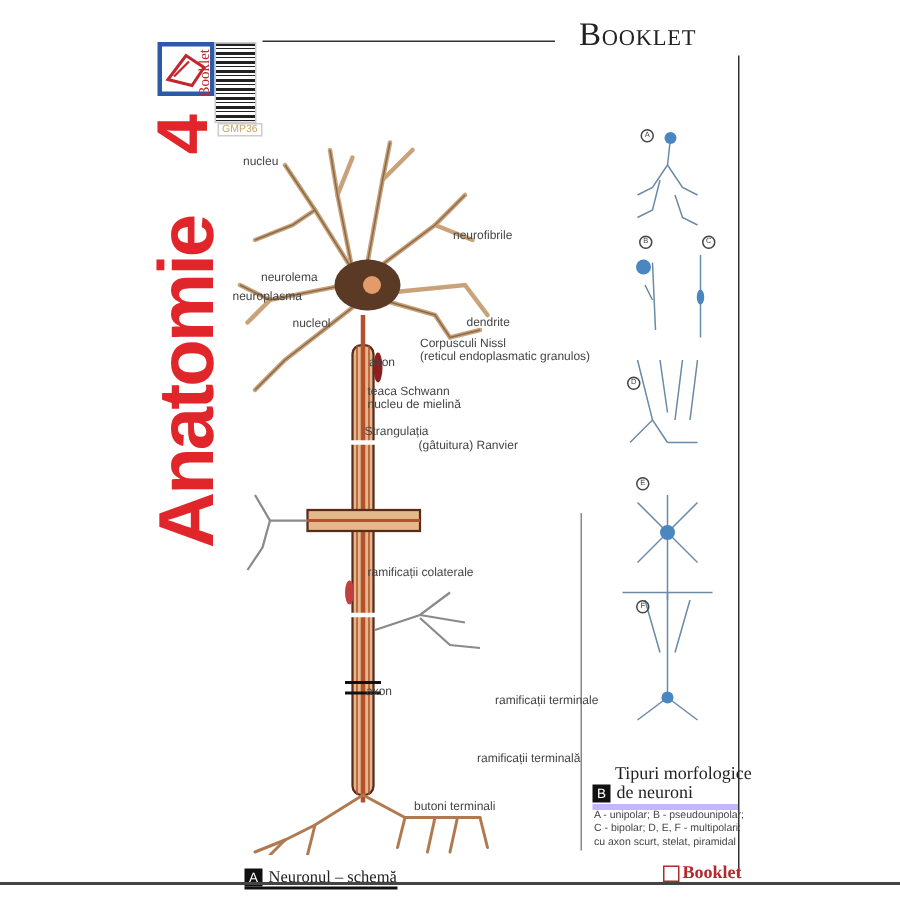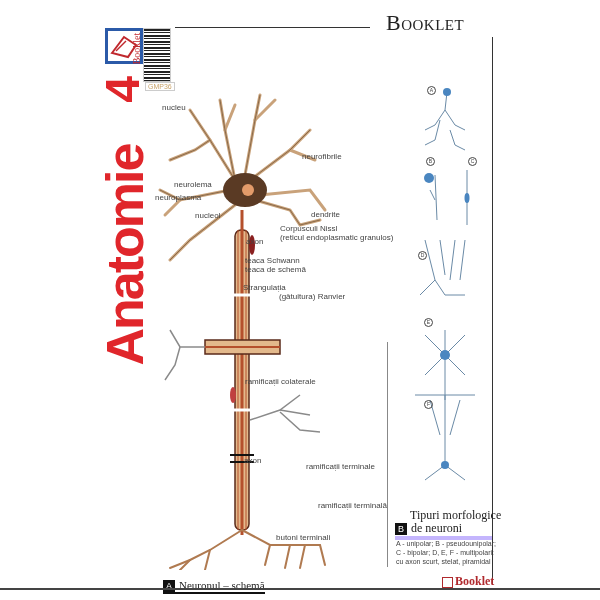--- a/index.html
+++ b/index.html
@@ -113,26 +113,26 @@
 <div class="lbl" style="left:162px; top:103px;">nucleu</div>
 <div class="lbl" style="left:302px; top:152px;">neurofibrile</div>
 <div class="lbl" style="left:174px; top:180px;">neurolema</div>
 <div class="lbl" style="left:155px; top:193px;">neuroplasma</div>
 <div class="lbl" style="left:195px; top:211px;">nucleol</div>
 <div class="lbl" style="left:311px; top:210px;">dendrite</div>
 <div class="lbl" style="left:280px; top:224px;">Corpusculi Nissl</div>
 <div class="lbl" style="left:280px; top:233px;">(reticul endoplasmatic granulos)</div>
 <div class="lbl" style="left:246px; top:237px;">axon</div>
 <div class="lbl" style="left:245px; top:256px;">teaca Schwann</div>
-<div class="lbl" style="left:245px; top:265px;">teaca de schemă</div>
+<div class="lbl" style="left:245px; top:265px;">nucleu de mielină</div>
 <div class="lbl" style="left:243px; top:283px;">Strangulația</div>
 <div class="lbl" style="left:243px; top:292px;margin-left:36px;">(gâtuitura) Ranvier</div>
 <div class="lbl" style="left:245px; top:377px;">ramificații colaterale</div>
 <div class="lbl" style="left:244px; top:456px;">axon</div>
-<div class="lbl" style="left:260px; top:462px;padding-left:46px;">ramificații terminale</div>
+<div class="lbl" style="left:284px; top:462px;padding-left:46px;">ramificații terminale</div>
 <div class="lbl" style="left:318px; top:501px;">ramificații terminală</div>
 <div class="lbl" style="left:276px; top:533px;">butoni terminali</div>
 
 <div class="caption-box" style="left:163px; top:579px; border-bottom:2px solid #111;">
   <span class="badge">A</span><span>Neuronul – schemă</span>
 </div>
 
 <svg class="abs" style="left:405px; top:80px;" width="85" height="430" viewBox="0 0 85 430">
   <g stroke="#6a8aa6" stroke-width="1" fill="none">
 

